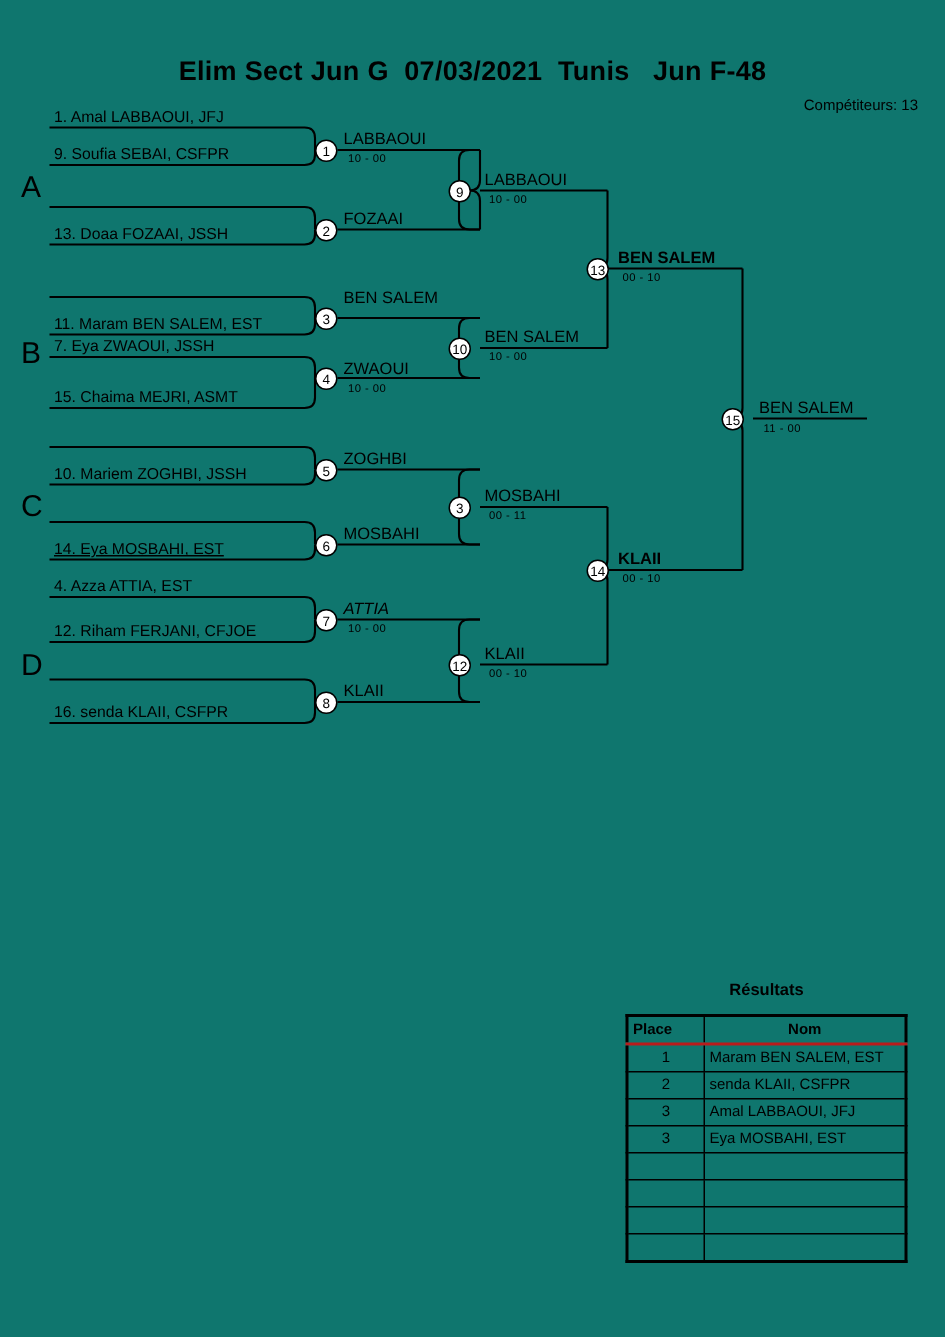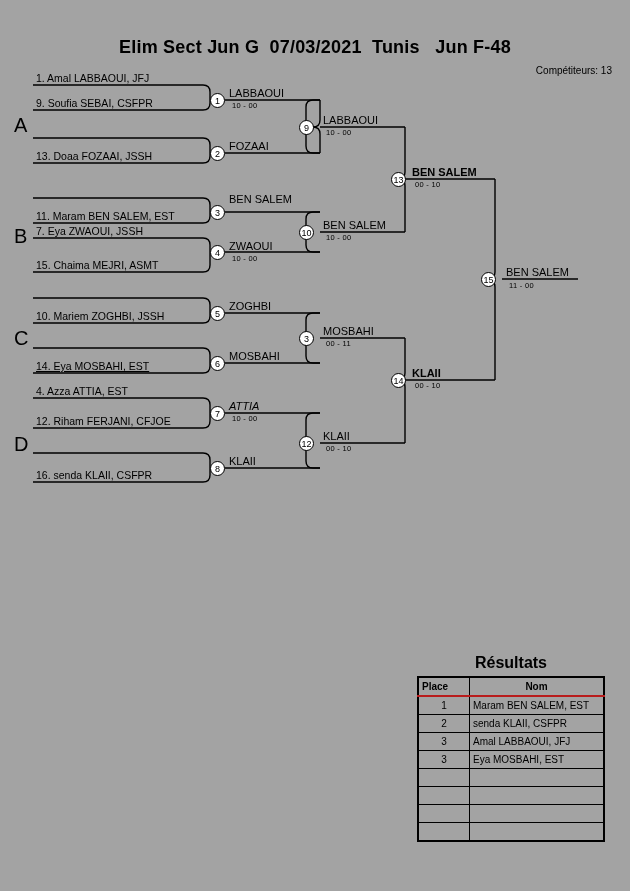--- a/index.html
+++ b/index.html
@@ -9,21 +9,21 @@
   }
   body {
     font-family: "Liberation Sans", sans-serif;
     color: #000000;
   }
   #page {
     position: relative;
     width: 630px;
     height: 891px;
     overflow: hidden;
-    background: #a3a3a3;
+    background: #0f766e;
   }
 
   
   .title {
     position: absolute;
     left: 0;
     top: 37px;
     width: 630px;
     text-align: center;
     font-size: 18px;
@@ -97,21 +97,21 @@
     box-sizing: border-box;
   }
 
   
   .results-title {
     position: absolute;
     left: 417px;
     top: 654px;
     width: 188px;
     text-align: center;
-    font-size: 16px;
+    font-size: 11px;
     font-weight: bold;
   }
   table.results {
     position: absolute;
     left: 417px;
     top: 676px;
     width: 188px;
     border-collapse: collapse;
     border: 2px solid #000000;
     font-size: 10px;

